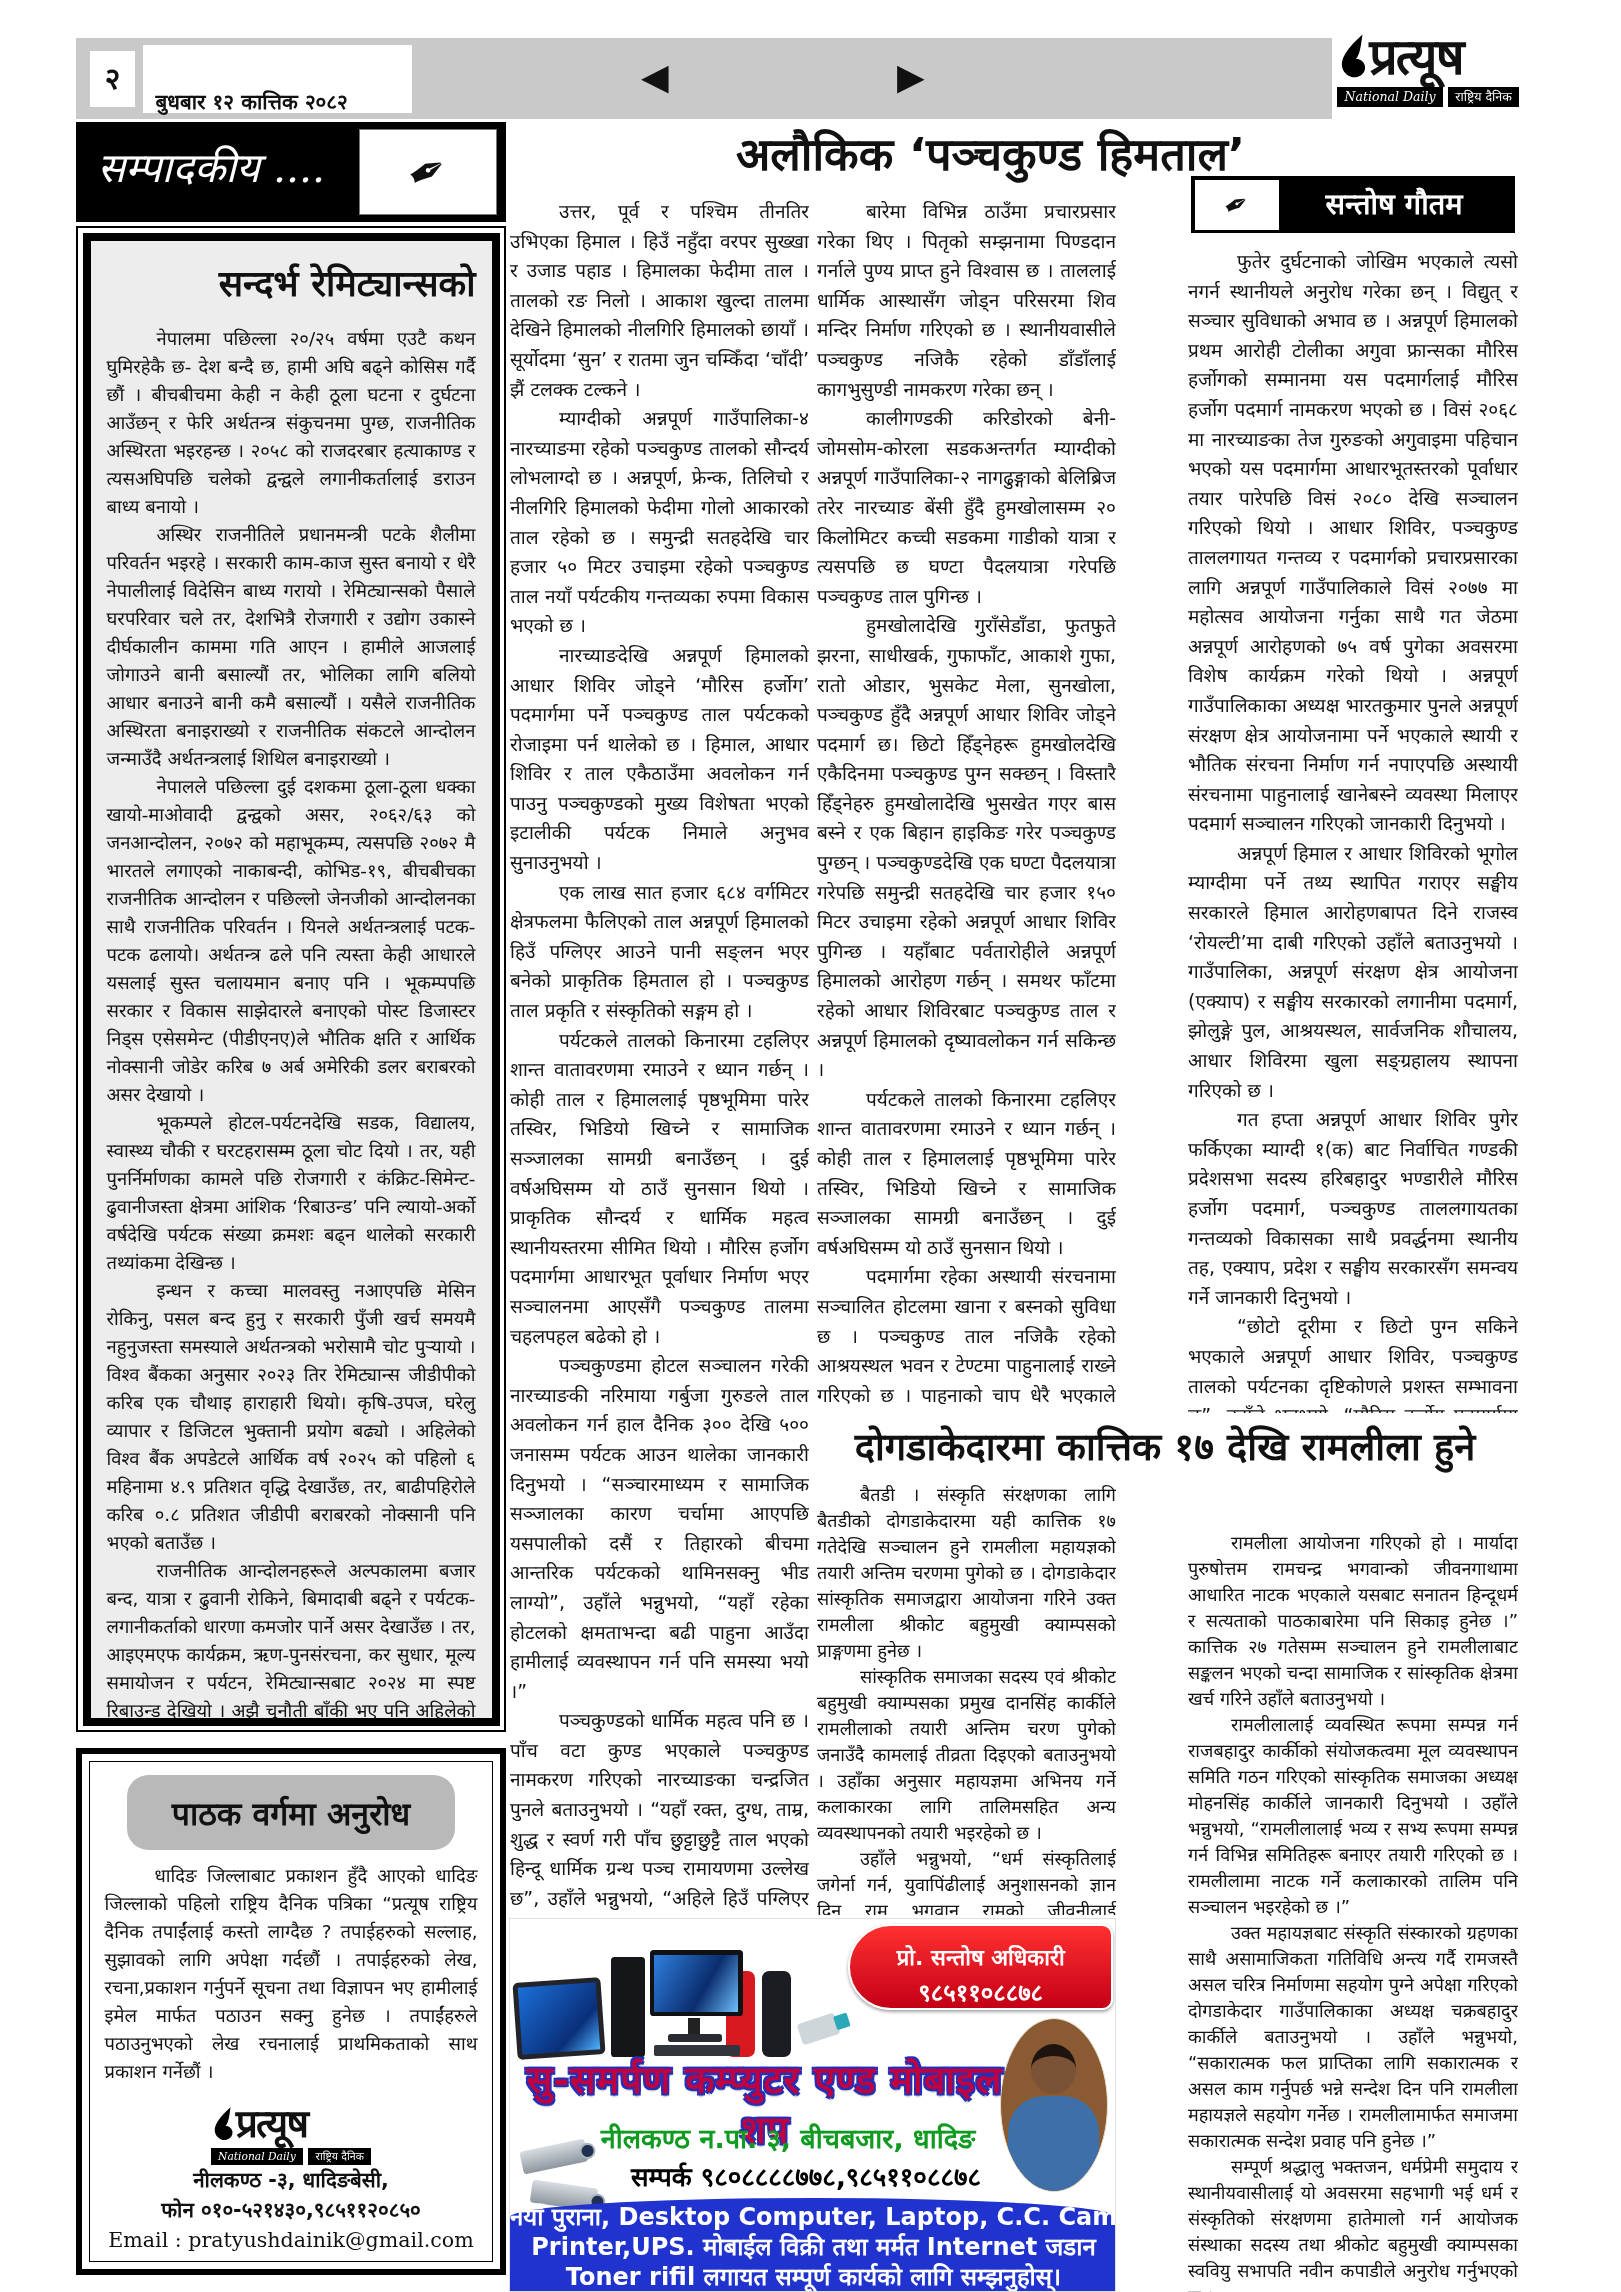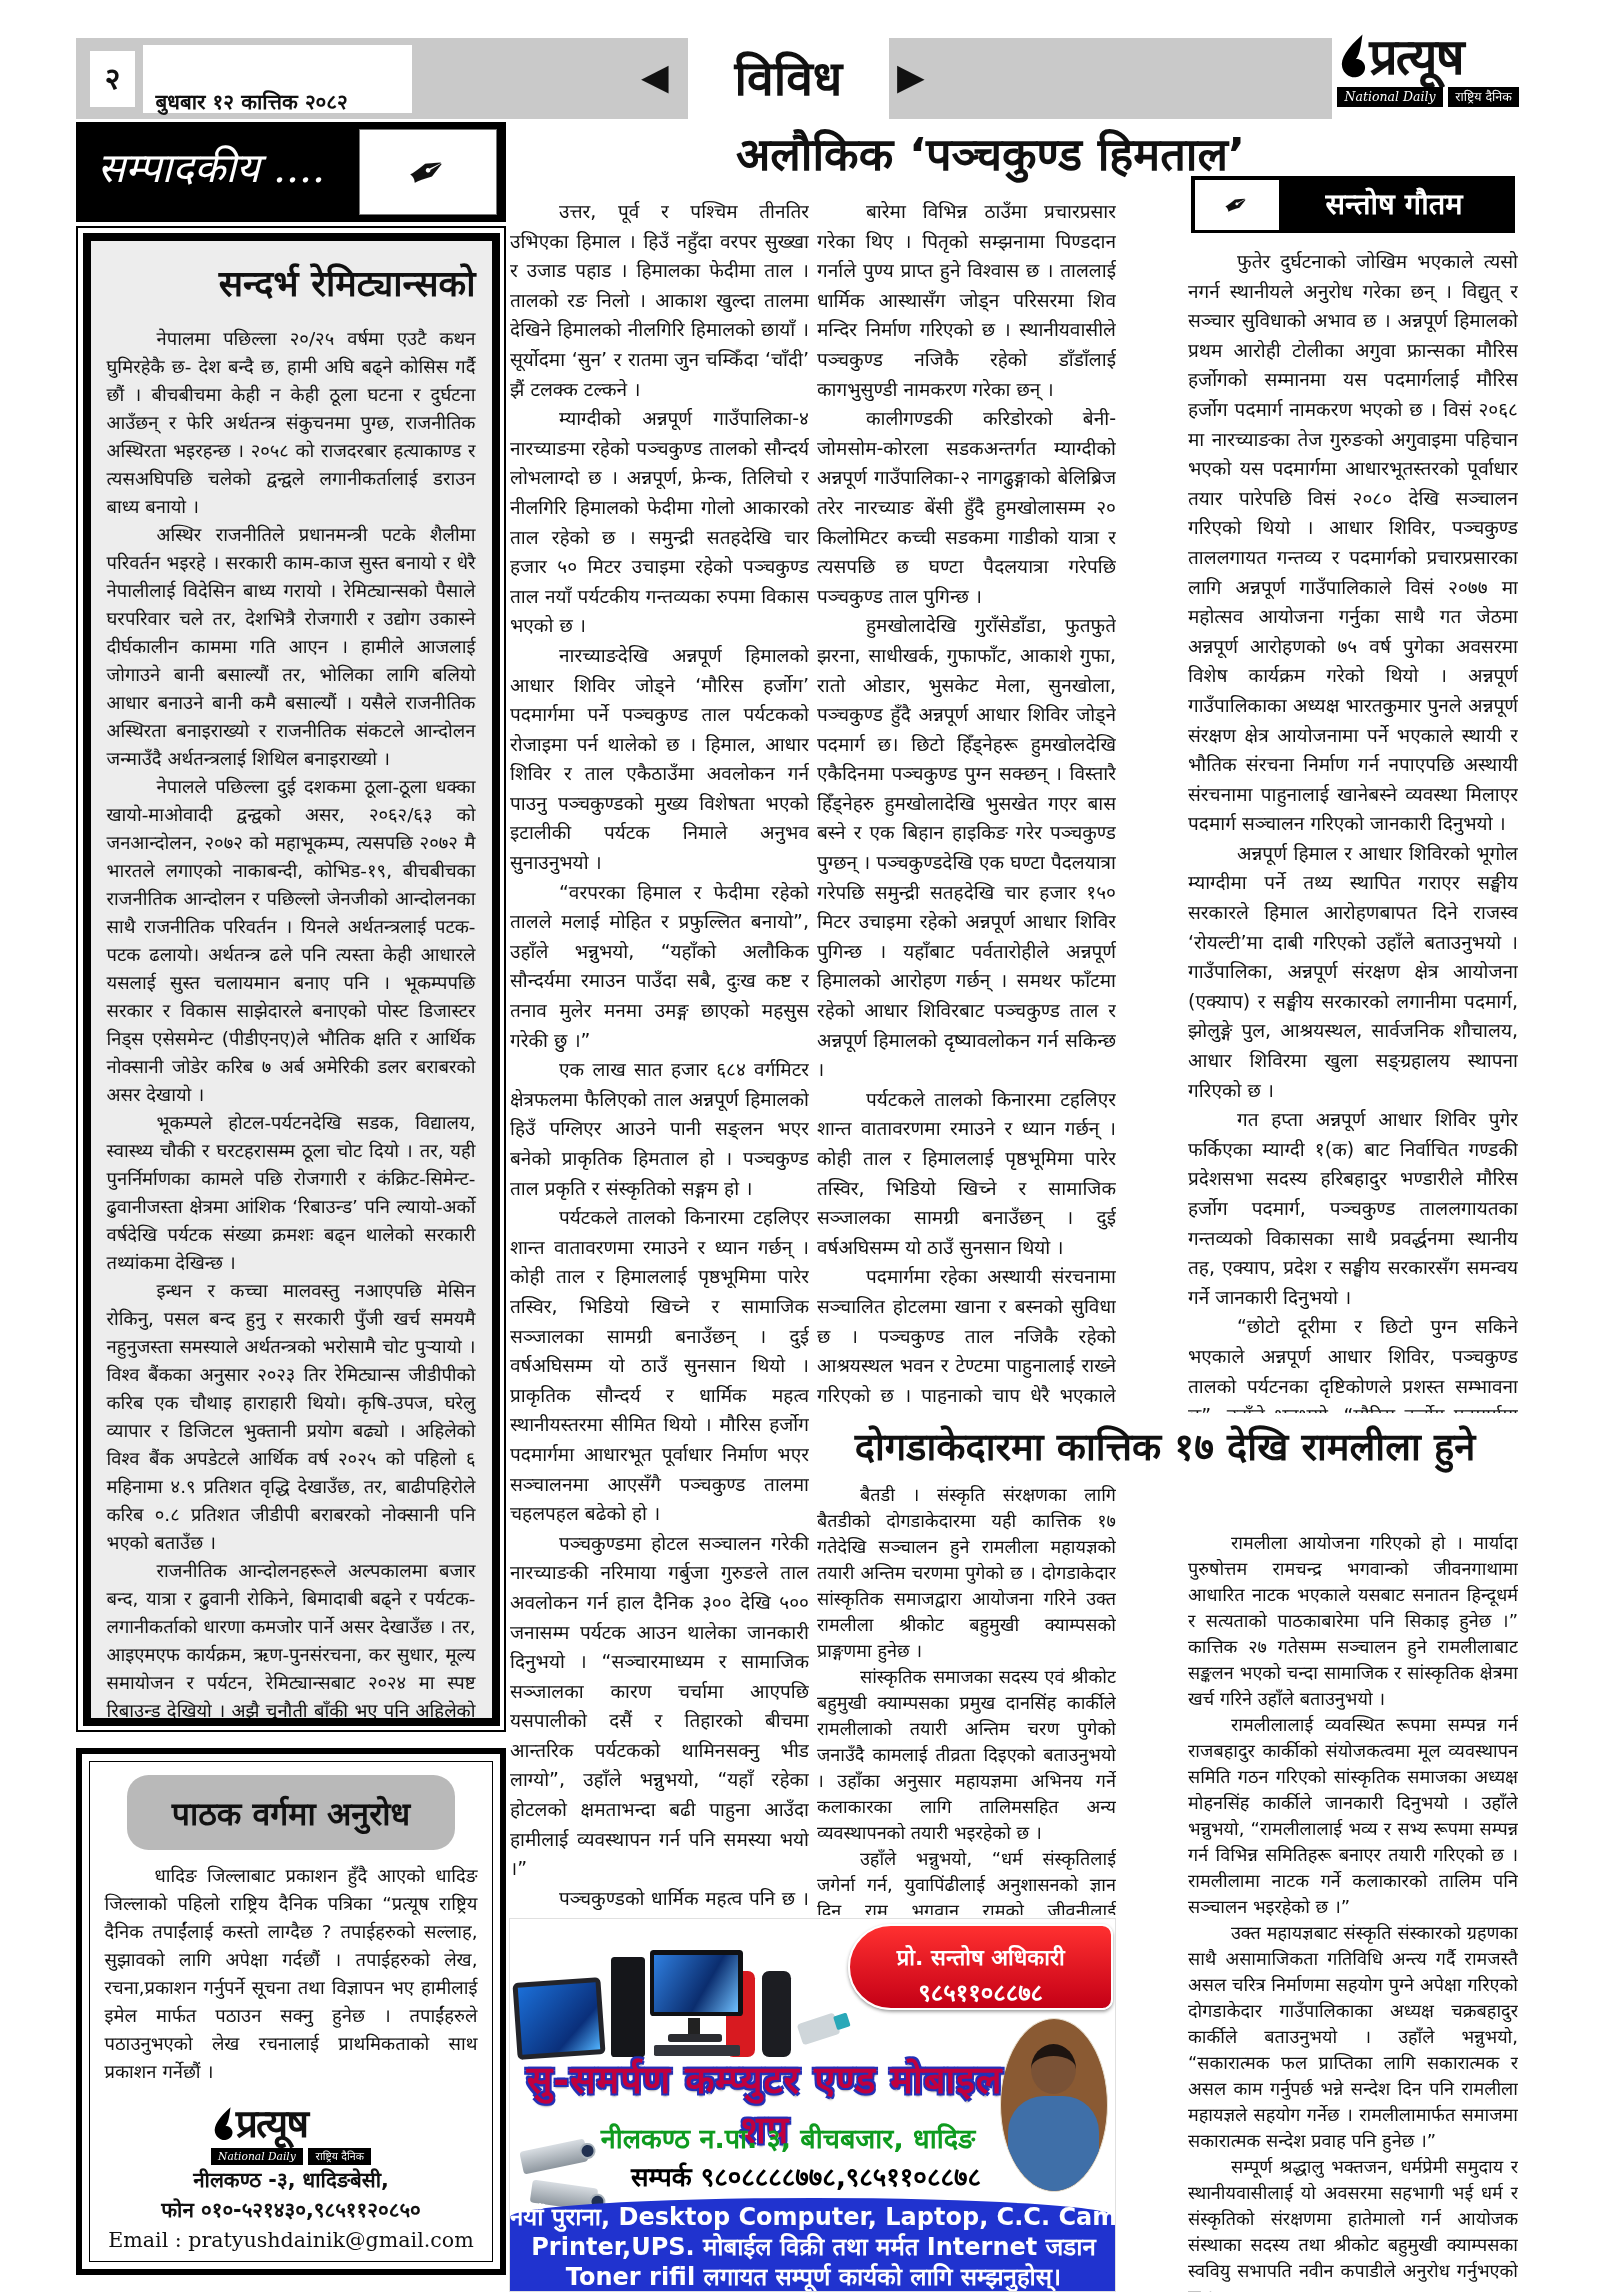--- a/index.html
+++ b/index.html
@@ -119,21 +119,20 @@
 
 <div class="page">
 
   <div class="abs header-bar"></div>
   <div class="abs pagenum">२</div>
   <div class="abs datebox">
     <div class="date-np">बुधबार १२ कात्तिक २०८२</div>
     <div class="date-en">Wednesday 29, October, 2025</div>
   </div>
   <div class="abs nav-arrow arrow-left">◀</div>
-  <div class="abs section-tab">विविध</div>
   <div class="abs nav-arrow arrow-right">▶</div>
 
   <div class="abs masthead mast-main">
     <div class="m-row">
       <svg class="flame" viewBox="0 0 40 64">
         <path d="M34 2C14 20 4 34 7 46c2 8 10 14 18 13 9-1 14-9 12-16-2-6-8-9-12-8 6-6 7-20 9-33z" fill="#000"></path>
       </svg>
       <div class="m-name">प्रत्यूष</div>
     </div>
     <div class="m-chips">
@@ -184,21 +183,20 @@
       <div class="rr-email">Email : pratyushdainik@gmail.com</div>
     </div>
   </div>
 
   <div class="abs headline1">अलौकिक ‘पञ्चकुण्ड हिमताल’</div>
 
   <div class="abs col a1c1">
     <p>उत्तर, पूर्व र पश्चिम तीनतिर उभिएका हिमाल । हिउँ नहुँदा वरपर सुख्खा र उजाड पहाड । हिमालका फेदीमा ताल । तालको रङ निलो । आकाश खुल्दा तालमा देखिने हिमालको नीलगिरि हिमालको छायाँ । सूर्योदमा ‘सुन’ र रातमा जुन चम्किँदा ‘चाँदी’ झैं टलक्क टल्कने ।</p>
     <p>म्याग्दीको अन्नपूर्ण गाउँपालिका-४ नारच्याङमा रहेको पञ्चकुण्ड तालको सौन्दर्य लोभलाग्दो छ । अन्नपूर्ण, फ्रेन्क, तिलिचो र नीलगिरि हिमालको फेदीमा गोलो आकारको ताल रहेको छ । समुन्द्री सतहदेखि चार हजार ५० मिटर उचाइमा रहेको पञ्चकुण्ड ताल नयाँ पर्यटकीय गन्तव्यका रुपमा विकास भएको छ ।</p>
     <p>नारच्याङदेखि अन्नपूर्ण हिमालको आधार शिविर जोड्ने ‘मौरिस हर्जोग’ पदमार्गमा पर्ने पञ्चकुण्ड ताल पर्यटकको रोजाइमा पर्न थालेको छ । हिमाल, आधार शिविर र ताल एकैठाउँमा अवलोकन गर्न पाउनु पञ्चकुण्डको मुख्य विशेषता भएको इटालीकी पर्यटक निमाले अनुभव सुनाउनुभयो ।</p>
-    <p>“वरपरका हिमाल र फेदीमा रहेको तालले मलाई मोहित र प्रफुल्लित बनायो”, उहाँले भन्नुभयो, “यहाँको अलौकिक सौन्दर्यमा रमाउन पाउँदा सबै, दुःख कष्ट र तनाव मुलेर मनमा उमङ्ग छाएको महसुस गरेकी छु ।”</p>
     <p>एक लाख सात हजार ६८४ वर्गमिटर क्षेत्रफलमा फैलिएको ताल अन्नपूर्ण हिमालको हिउँ पग्लिएर आउने पानी सङ्लन भएर बनेको प्राकृतिक हिमताल हो । पञ्चकुण्ड ताल प्रकृति र संस्कृतिको सङ्गम हो ।</p>
     <p>पर्यटकले तालको किनारमा टहलिएर शान्त वातावरणमा रमाउने र ध्यान गर्छन् । कोही ताल र हिमाललाई पृष्ठभूमिमा पारेर तस्विर, भिडियो खिच्ने र सामाजिक सञ्जालका सामग्री बनाउँछन् । दुई वर्षअघिसम्म यो ठाउँ सुनसान थियो । प्राकृतिक सौन्दर्य र धार्मिक महत्व स्थानीयस्तरमा सीमित थियो । मौरिस हर्जोग पदमार्गमा आधारभूत पूर्वाधार निर्माण भएर सञ्चालनमा आएसँगै पञ्चकुण्ड तालमा चहलपहल बढेको हो ।</p>
     <p>पञ्चकुण्डमा होटल सञ्चालन गरेकी नारच्याङकी नरिमाया गर्बुजा गुरुङले ताल अवलोकन गर्न हाल दैनिक ३०० देखि ५०० जनासम्म पर्यटक आउन थालेका जानकारी दिनुभयो । “सञ्चारमाध्यम र सामाजिक सञ्जालका कारण चर्चामा आएपछि यसपालीको दसैं र तिहारको बीचमा आन्तरिक पर्यटकको थामिनसक्नु भीड लाग्यो”, उहाँले भन्नुभयो, “यहाँ रहेका होटलको क्षमताभन्दा बढी पाहुना आउँदा हामीलाई व्यवस्थापन गर्न पनि समस्या भयो ।”</p>
     <p>पञ्चकुण्डको धार्मिक महत्व पनि छ । पाँच वटा कुण्ड भएकाले पञ्चकुण्ड नामकरण गरिएको नारच्याङका चन्द्रजित पुनले बताउनुभयो । “यहाँ रक्त, दुग्ध, ताम्र, शुद्ध र स्वर्ण गरी पाँच छुट्टाछुट्टै ताल भएको हिन्दू धार्मिक ग्रन्थ पञ्च रामायणमा उल्लेख छ”, उहाँले भन्नुभयो, “अहिले हिउँ पग्लिएर सबै ताल एउटै बनेको छ ।” परापूर्वकालमा कागभुसुन्दी नाम गरेका एक जना ऋषीले तपस्या गरेर ज्ञान आर्जन गरेर यो तालका</p>
   </div>
 
   <div class="abs col a1c2">
     <p>बारेमा विभिन्न ठाउँमा प्रचारप्रसार गरेका थिए । पितृको सम्झनामा पिण्डदान गर्नाले पुण्य प्राप्त हुने विश्वास छ । ताललाई धार्मिक आस्थासँग जोड्न परिसरमा शिव मन्दिर निर्माण गरिएको छ । स्थानीयवासीले पञ्चकुण्ड नजिकै रहेको डाँडाँलाई कागभुसुण्डी नामकरण गरेका छन् ।</p>
     <p>कालीगण्डकी करिडोरको बेनी-जोमसोम-कोरला सडकअन्तर्गत म्याग्दीको अन्नपूर्ण गाउँपालिका-२ नागढुङ्गाको बेलिब्रिज तरेर नारच्याङ बेंसी हुँदै हुमखोलासम्म २० किलोमिटर कच्ची सडकमा गाडीको यात्रा र त्यसपछि छ घण्टा पैदलयात्रा गरेपछि पञ्चकुण्ड ताल पुगिन्छ ।</p>
     <p>हुमखोलादेखि गुराँसेडाँडा, फुतफुते झरना, साधीखर्क, गुफाफाँट, आकाशे गुफा, रातो ओडार, भुसकेट मेला, सुनखोला, पञ्चकुण्ड हुँदै अन्नपूर्ण आधार शिविर जोड्ने पदमार्ग छ। छिटो हिँड्नेहरू हुमखोलदेखि एकैदिनमा पञ्चकुण्ड पुग्न सक्छन् । विस्तारै हिँड्नेहरु हुमखोलादेखि भुसखेत गएर बास बस्ने र एक बिहान हाइकिङ गरेर पञ्चकुण्ड पुग्छन् । पञ्चकुण्डदेखि एक घण्टा पैदलयात्रा गरेपछि समुन्द्री सतहदेखि चार हजार १५० मिटर उचाइमा रहेको अन्नपूर्ण आधार शिविर पुगिन्छ । यहाँबाट पर्वतारोहीले अन्नपूर्ण हिमालको आरोहण गर्छन् । समथर फाँटमा रहेको आधार शिविरबाट पञ्चकुण्ड ताल र अन्नपूर्ण हिमालको दृष्यावलोकन गर्न सकिन्छ ।</p>

